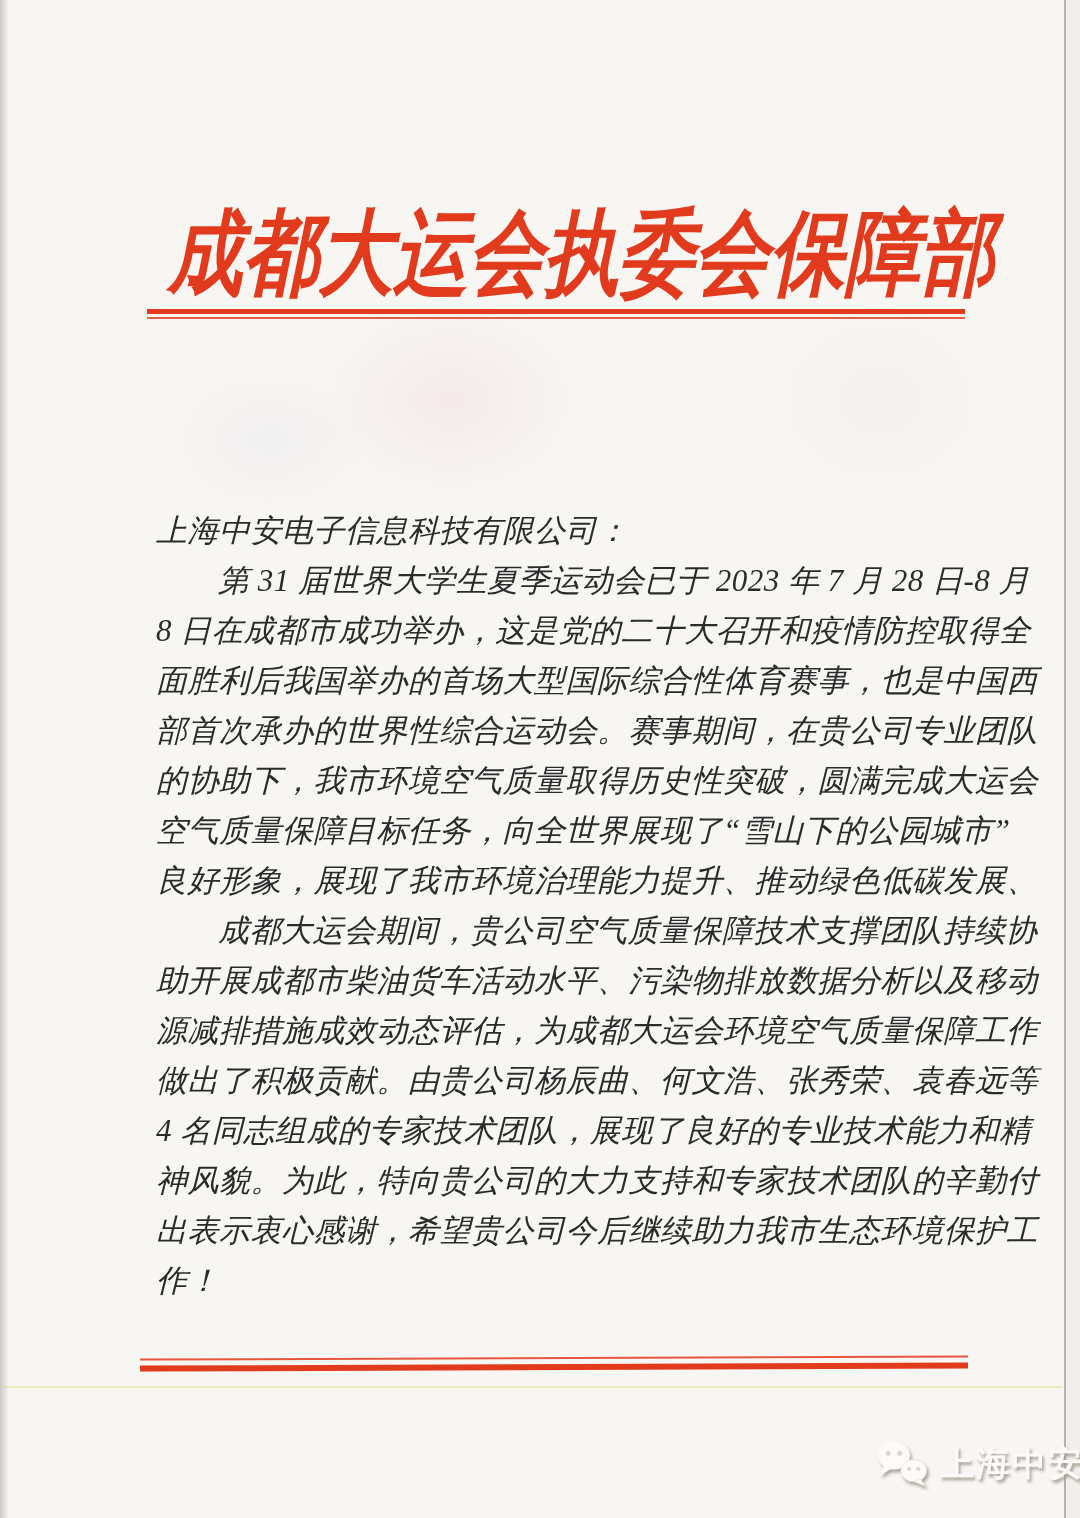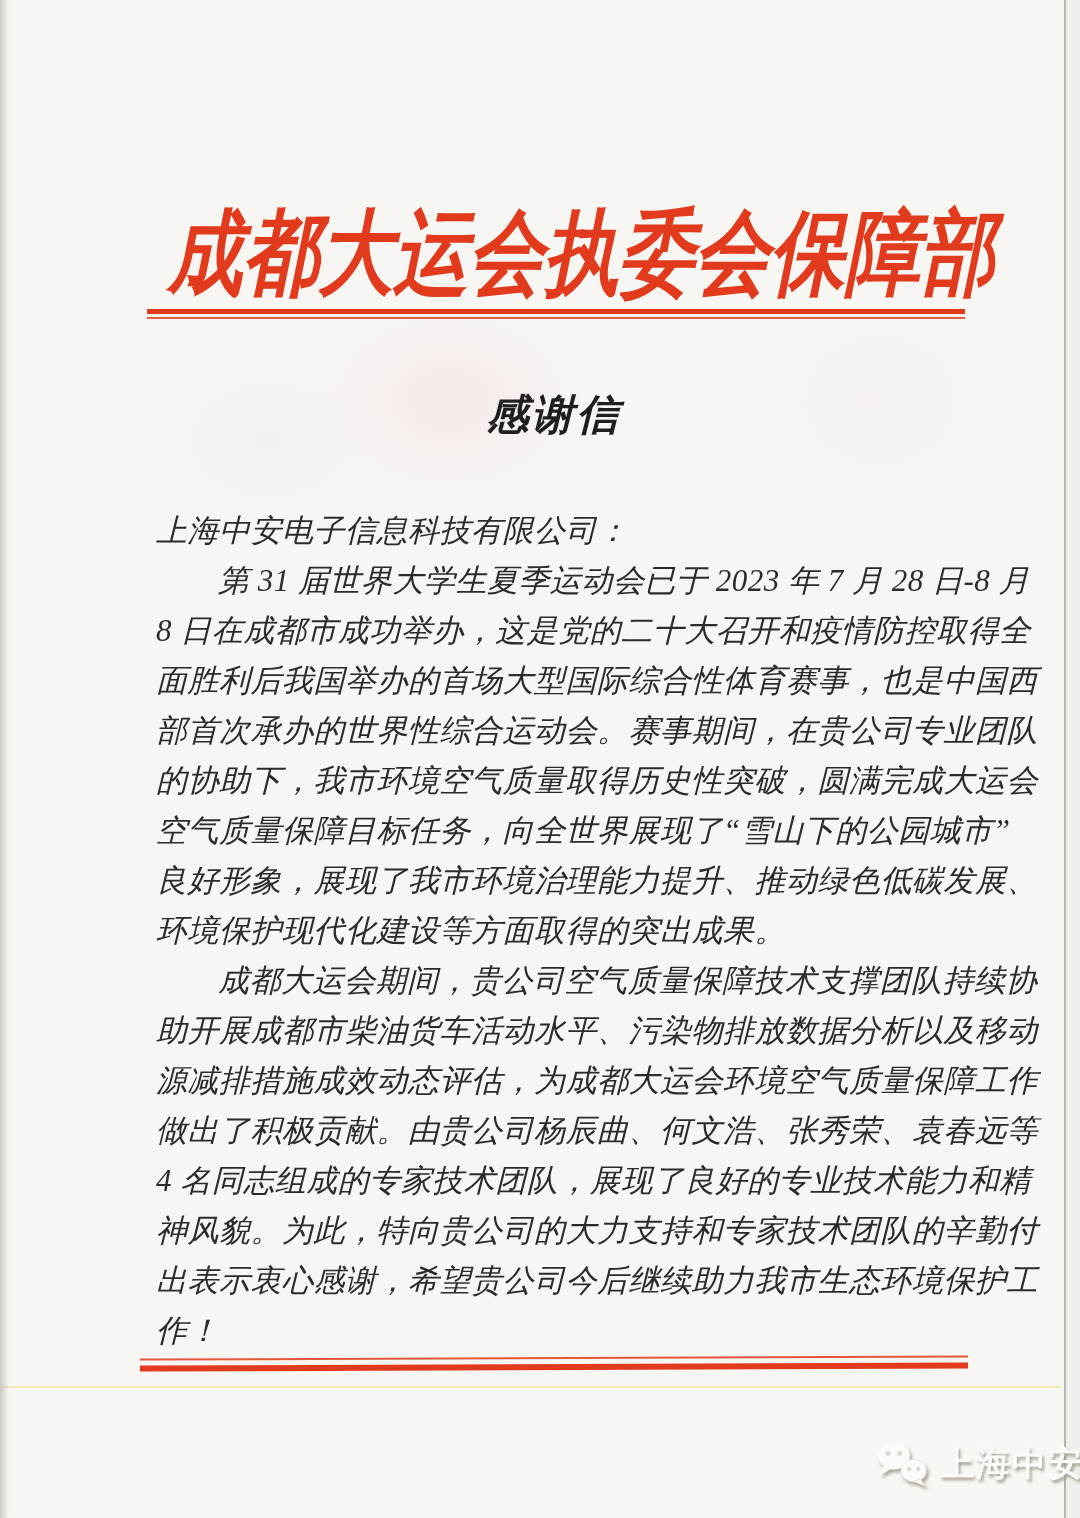--- a/index.html
+++ b/index.html
@@ -136,21 +136,20 @@
 
   <div class="content">
     <h1 class="letterhead">成都大运会执委会保障部</h1>
 
     <div class="rule-top">
       <div class="thick"></div>
       <div class="gap"></div>
       <div class="thin"></div>
     </div>
 
-    <h2 class="title">感谢信</h2>
 
     <div class="body-lines">
         <div class="body-line">上海中安电子信息科技有限公司：</div>
         <div class="body-line justify indent">
           <span>第</span>
           <span>&nbsp;31&nbsp;</span>
           <span>届</span>
           <span>世</span>
           <span>界</span>
           <span>大</span>
@@ -345,21 +344,20 @@
           <span>推</span>
           <span>动</span>
           <span>绿</span>
           <span>色</span>
           <span>低</span>
           <span>碳</span>
           <span>发</span>
           <span>展</span>
           <span>、</span>
         </div>
-        <div class="body-line">环境保护现代化建设等方面取得的突出成果。</div>
         <div class="body-line justify indent">
           <span>成</span>
           <span>都</span>
           <span>大</span>
           <span>运</span>
           <span>会</span>
           <span>期</span>
           <span>间</span>
           <span>，</span>
           <span>贵</span>

